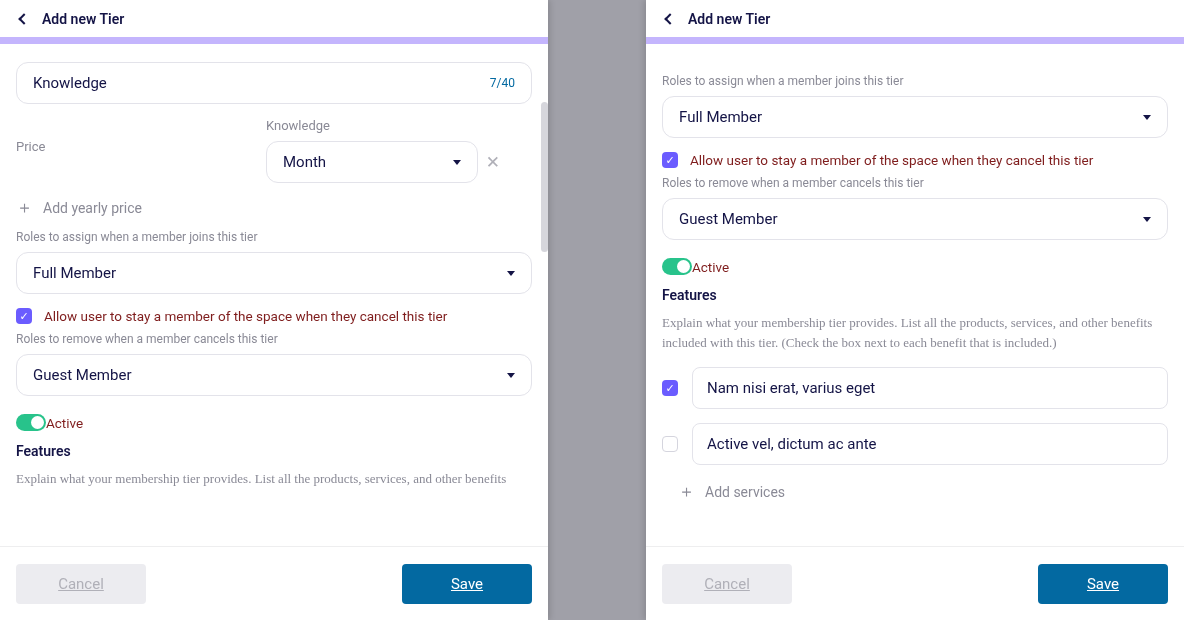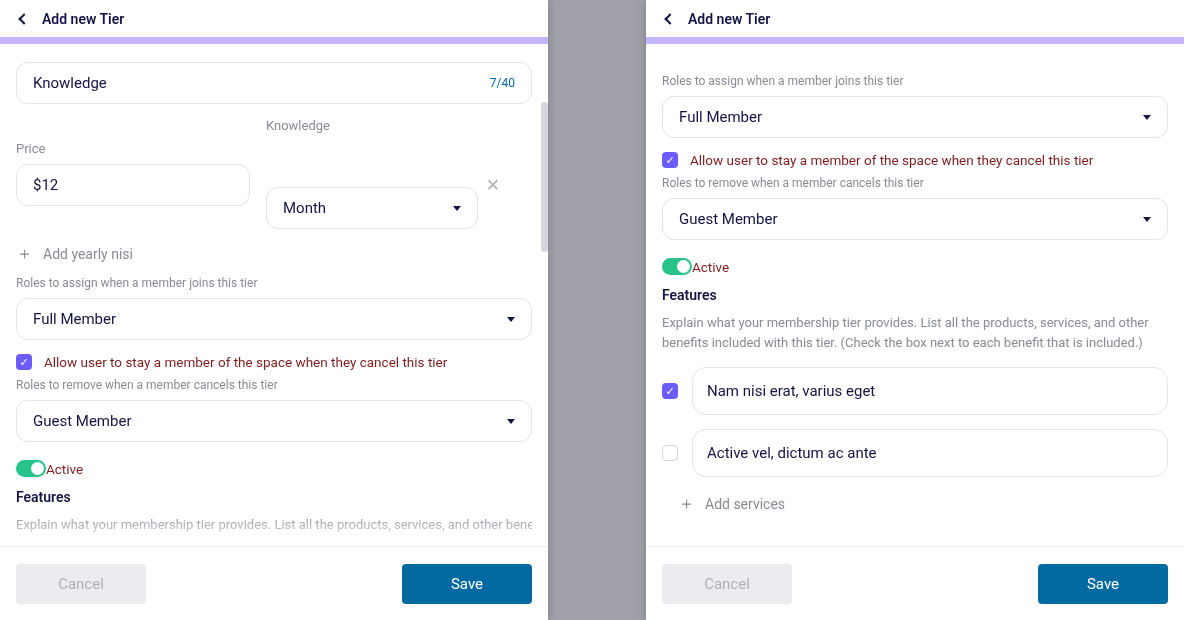--- a/index.html
+++ b/index.html
@@ -34,26 +34,26 @@
   .check-row { display: flex; align-items: center; gap: 12px; margin: 14px 0 8px 0; }
   .checkbox { width: 16px; height: 16px; border-radius: 4px; display: flex; align-items: center; justify-content: center; flex: none; }
   .checkbox.on  { background: #6b5cff; }
   .checkbox.off { border: 1.5px solid #d5d5de; background: #fff; }
   .checkmark { color: #fff; font-size: 11px; line-height: 1; }
   .check-label { font-size: 13.5px; color: #7f1d1d; }
   .toggle-row { display: flex; align-items: center; gap: 0; margin: 18px 0 12px 0; }
   .toggle { width: 30px; height: 17px; background: #28c38b; border-radius: 20px; position: relative; }
   .toggle::after { content: ""; position: absolute; width: 13px; height: 13px; background: #fff; border-radius: 50%; top: 2px; right: 2px; }
   .section-title { font-size: 14px; font-weight: 600; color: #141446; margin-top: 12px; }
-  .section-desc { font-size: 13px; color: #8a8a96; line-height: 1.55; margin-top: 10px; }
+  .section-desc { font-size: 13px; color: #8a8a96; line-height: 1.55; margin-top: 10px; font-family: Liberation Serif, serif; }
   .feature-row { display: flex; align-items: center; gap: 14px; margin-top: 14px; }
-  .feature-input { flex: 1; border: 1px solid #e3e3ea; border-radius: 14px; height: 48px; display: flex; align-items: center; padding: 0 14px; font-size: 15px; color: #141446; }
+  .feature-input { flex: 1; border: 1px solid #e3e3ea; border-radius: 8px; height: 42px; display: flex; align-items: center; padding: 0 14px; font-size: 15px; color: #141446; }
   
   .ftr { height: 74px; border-top: 1px solid #eeeeef; display: flex; align-items: center; justify-content: space-between; padding: 0 16px; }
-  .btn { height: 40px; border-radius: 4px; padding: 0 32px; font-size: 15px; display: flex; align-items: center; justify-content: center; cursor: pointer; border: none; }
+  .btn { height: 40px; border-radius: 4px; padding: 0 32px; font-size: 15px; display: flex; align-items: center; justify-content: center; cursor: pointer; border: none; text-decoration: underline; }
   .btn-cancel { background: #ececf0; color: #b0b0b8; width: 130px; }
   .btn-save   { background: #0369a1; color: #fff;   width: 130px; }
   
   .scroll-hint { position: absolute; top: 58px; right: 0; width: 7px; height: 150px; background: #d6d6dc; border-radius: 4px; }
 </style>
 </head>
 <body>
 
 <div class="panel panel-left">
   <div class="hdr">
@@ -64,39 +64,36 @@
     <div class="scroll-hint"></div>
 
     <div class="input-wrap">
       <input value="Knowledge" style="">
       <span class="counter">7/40</span>
     </div>
 
     <div class="row" style="margin-top:4px;align-items:center;">
       <div class="col-narrow">
         <div class="lbl">Price</div>
-        <div class="input-wrap">
-          <input value="$12" style="">
-        </div>
       </div>
       <div class="col-narrow">
         <div class="lbl">Knowledge</div>
         <div style="display:flex; align-items:center;">
-          <div class="input-wrap select" style="flex:1;margin-top:46px;">
+          <div class="input-wrap select" style="flex:1;">
             <span>Month</span>
             <span class="caret-down"></span>
           </div>
           <span class="clear-x">✕</span>
         </div>
       </div>
     </div>
 
     <div class="add-line">
       <span class="plus">＋</span>
-      <span>Add yearly nisi</span>
+      <span>Add yearly price</span>
     </div>
 
     <div class="lbl-sm">Roles to assign when a member joins this tier</div>
     <div class="input-wrap select">
       <span>Full Member</span>
       <span class="caret-down"></span>
     </div>
 
     <div class="check-row">
       <span class="checkbox on">

